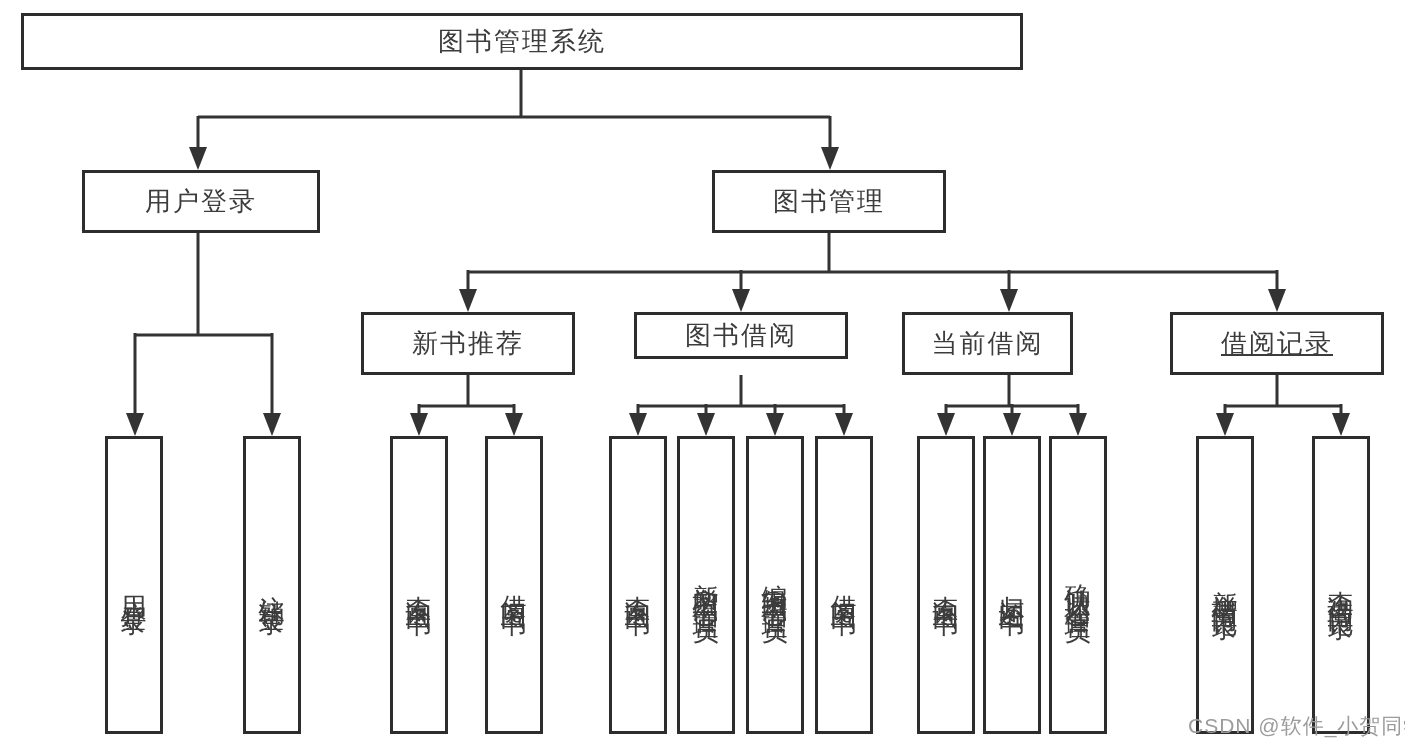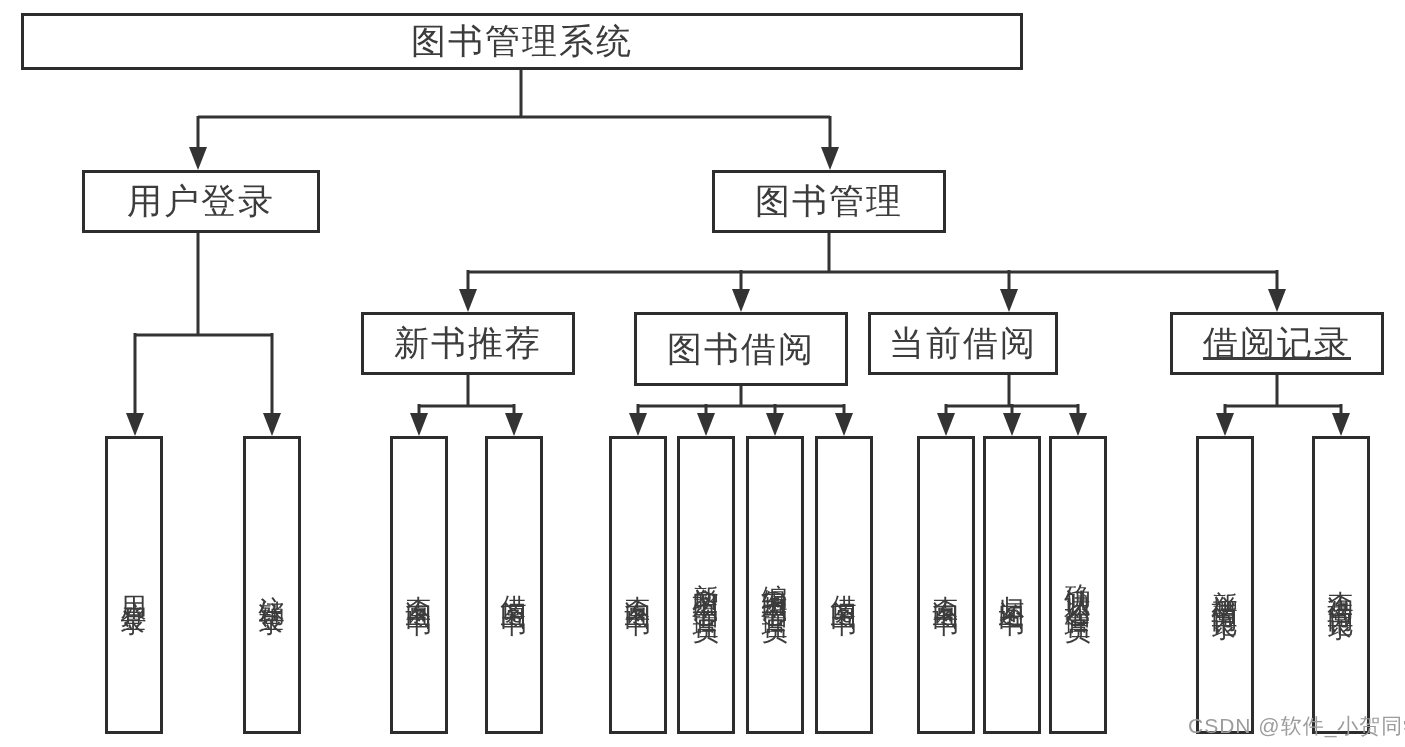--- a/index.html
+++ b/index.html
@@ -5,36 +5,36 @@
   html,body { margin:0; padding:0; background:#ffffff; }
   #stage {
     position:relative; width:1405px; height:747px; background:#ffffff;
     font-family:"Liberation Sans","DejaVu Sans",sans-serif; overflow:hidden;
   }
   #connectors { position:absolute; left:0; top:0; z-index:0; }
   .hbox {
     position:absolute; box-sizing:border-box; z-index:1;
     border:3px solid #2d2d2d; background:#ffffff;
     display:flex; align-items:center; justify-content:center;
-    font-size:35px; letter-spacing:2px; color:#3c3c3c; white-space:nowrap;
+    font-size:26px; letter-spacing:2px; color:#3c3c3c; white-space:nowrap;
   }
   .leaf {
     position:absolute; box-sizing:border-box; z-index:1;
     top:436px; width:58px; height:298px;
     border:3px solid #2d2d2d; background:#ffffff;
     display:flex; align-items:center; justify-content:center;
     writing-mode:vertical-rl; text-orientation:mixed;
     font-size:26px; letter-spacing:5px; color:#3c3c3c; line-height:1;
   }
   #n-root      { left:21px;  top:13px;  width:1002px; height:57px; }
   #n-user-login{ left:82px;  top:170px; width:238px;  height:63px; }
   #n-book-mgmt { left:712px; top:170px; width:234px;  height:63px; }
   #n-new-rec   { left:361px; top:312px; width:214px;  height:63px; }
-  #n-borrow    { left:634px; top:312px; width:214px;  height:74px; }
-  #n-current   { left:868px; top:312px; width:190px;  height:63px; }
+  #n-borrow    { left:634px; top:312px; width:214px;  height:47px; }
+  #n-current   { left:902px; top:312px; width:171px;  height:63px; }
   #n-records   { left:1170px;top:312px; width:214px;  height:63px;text-decoration:underline; }
   #l-user-login{ left:105px; }
   #l-logout    { left:243px; }
   #l-rec-query { left:390px; }
   #l-rec-borrow{ left:485px; }
   #l-bb-query  { left:609px; }
   #l-bb-add    { left:677px; }
   #l-bb-edit   { left:746px; }
   #l-bb-borrow { left:815px; }
   #l-cb-query  { left:917px; }

